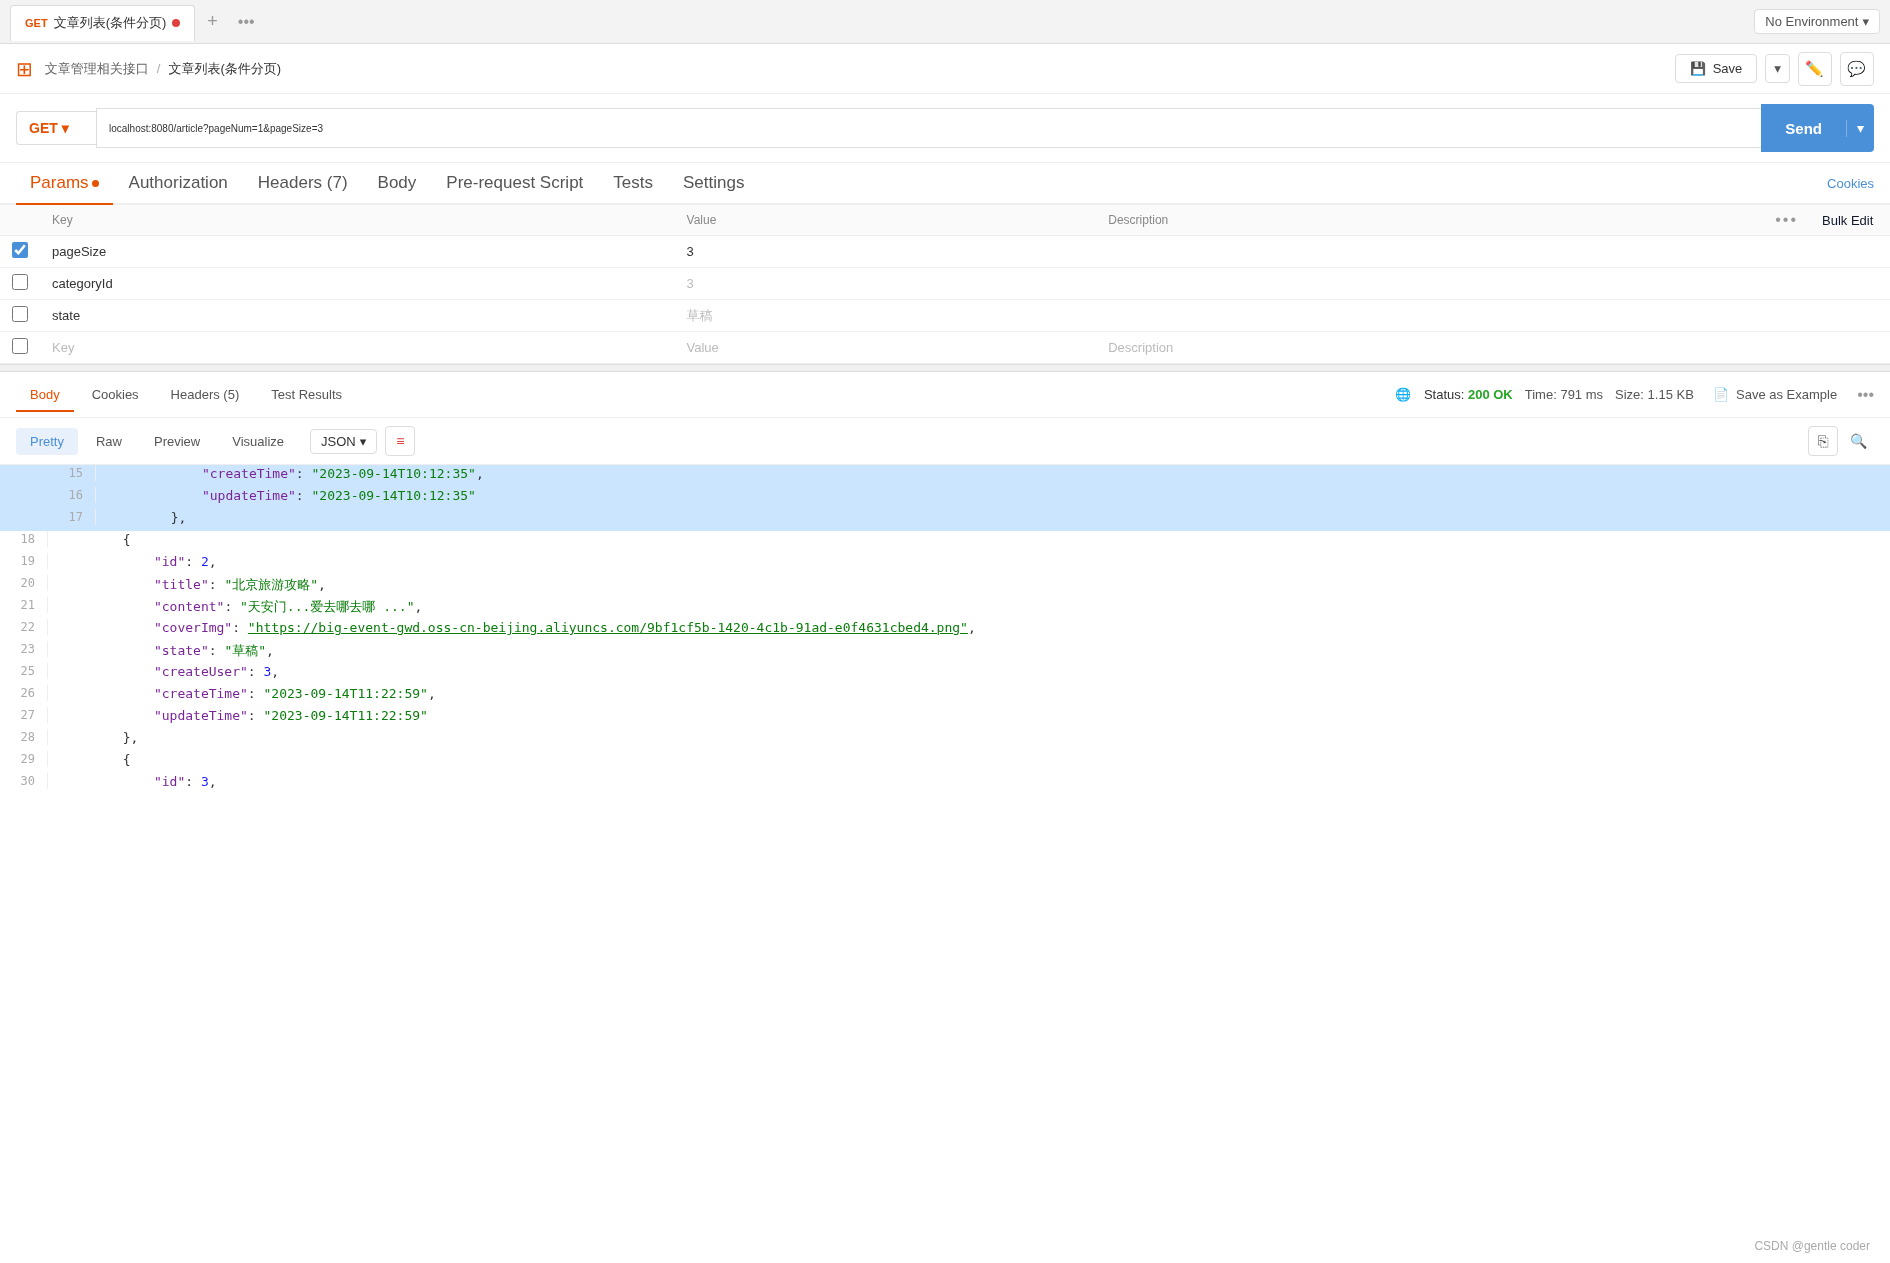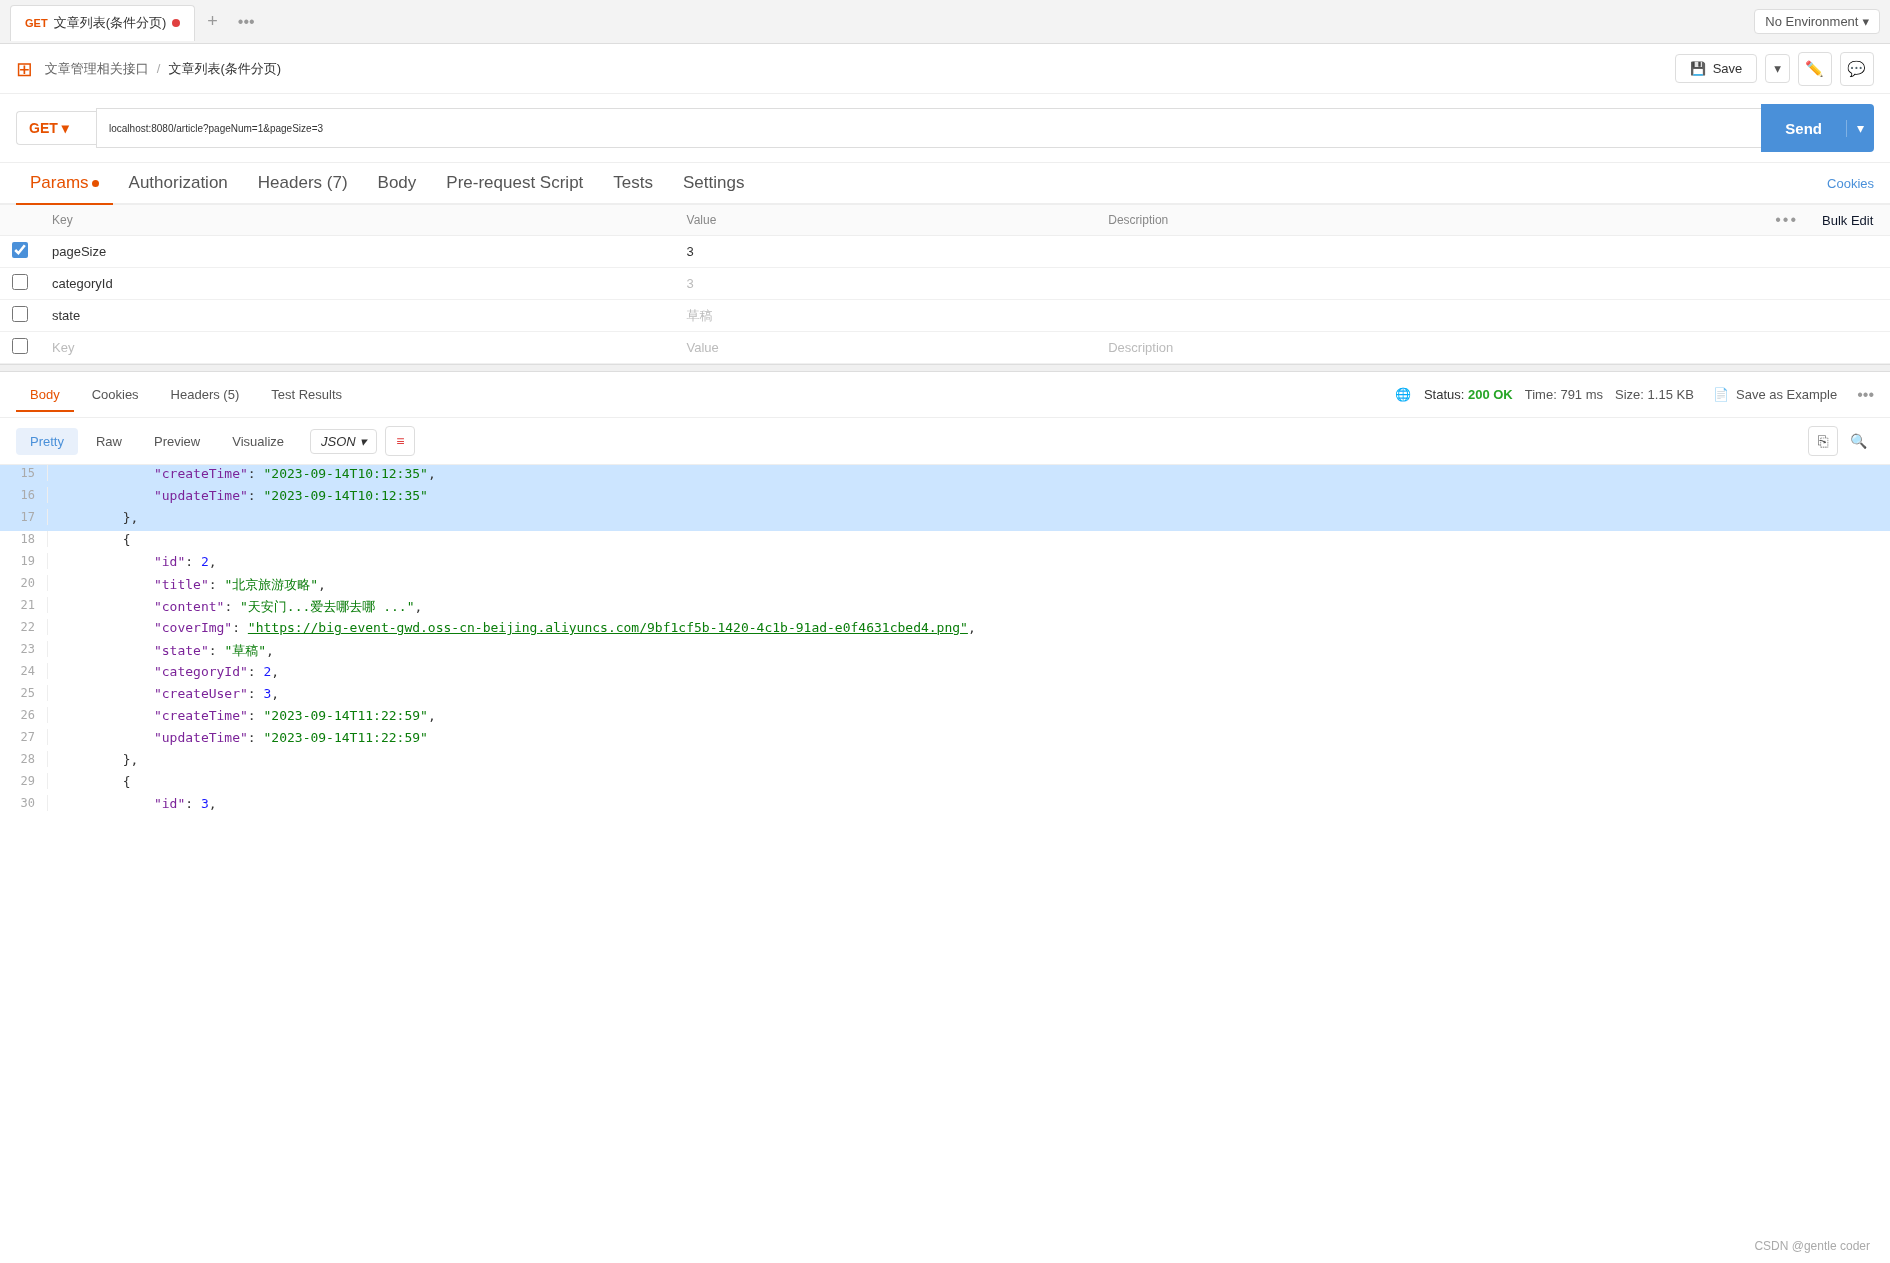--- a/index.html
+++ b/index.html
@@ -116,33 +116,33 @@
       display: flex; align-items: center; padding: 8px 16px; border-bottom: 1px solid #eee;
       background: #fff; gap: 4px;
     }
     .format-tab {
       padding: 6px 14px; font-size: 13px; color: #555; cursor: pointer;
       border-radius: 4px;
     }
     .format-tab.active { background: #e8f0fb; color: #4a90d9; font-weight: 500; }
     .format-select {
       display: flex; align-items: center; gap: 4px; border: 1px solid #ddd; border-radius: 4px;
-      padding: 4px 10px; font-size: 13px; color: #333; cursor: pointer; background: #fff; margin-left: 8px; font-style: italic;
+      padding: 4px 10px; font-size: 13px; color: #333; cursor: pointer; background: #fff; margin-left: 8px;
     }
     .filter-icon-btn { width: 30px; height: 30px; display: flex; align-items: center; justify-content: center; border: 1px solid #ddd; border-radius: 4px; cursor: pointer; color: #e04040; font-size: 14px; margin-left: 4px; }
     .format-actions { margin-left: auto; display: flex; align-items: center; gap: 6px; }
     .copy-icon-btn { width: 30px; height: 30px; display: flex; align-items: center; justify-content: center; border: 1px solid #ddd; border-radius: 4px; cursor: pointer; color: #555; font-size: 14px; }
     .search-icon-btn { width: 30px; height: 30px; display: flex; align-items: center; justify-content: center; cursor: pointer; color: #555; font-size: 14px; }
 
     
     .json-viewer { background: #fff; overflow-y: auto; height: 400px; font-family: 'Consolas', 'Monaco', monospace; font-size: 13px; }
     .json-line { display: flex; align-items: flex-start; padding: 0 0; min-height: 22px; }
     .line-num { min-width: 48px; text-align: right; padding: 1px 12px 1px 0; color: #aaa; font-size: 12px; user-select: none; border-right: 1px solid #eee; margin-right: 8px; flex-shrink: 0; }
     .line-content { padding: 1px 4px; white-space: pre; flex: 1; }
-    .highlighted { background: #cce5ff; }
+    .highlighted { background: #cce5ff; padding-left: 48px; }
     .json-key { color: #7b2399; }
     .json-string { color: #0a7d0a; }
     .json-number { color: #1a1aff; }
     .json-url { color: #0a7d0a; text-decoration: underline; }
     .json-punct { color: #333; }
 
     
     .json-viewer::-webkit-scrollbar { width: 8px; }
     .json-viewer::-webkit-scrollbar-thumb { background: #ccc; border-radius: 4px; }
 
@@ -355,24 +355,20 @@
     </div>
     <div class="json-line">
       <span class="line-num">22</span>
       <span class="line-content"><span>            </span><span class="json-key">"coverImg"</span><span class="json-punct">: </span><span class="json-url">"https://big-event-gwd.oss-cn-beijing.aliyuncs.com/9bf1cf5b-1420-4c1b-91ad-e0f4631cbed4.png"</span><span class="json-punct">,</span></span>
     </div>
     <div class="json-line">
       <span class="line-num">23</span>
       <span class="line-content"><span>            </span><span class="json-key">"state"</span><span class="json-punct">: </span><span class="json-string">"草稿"</span><span class="json-punct">,</span></span>
     </div>
     <div class="json-line">
-      <span class="line-num">24</span>
-      <span class="line-content"><span>            </span><span class="json-key">"categoryId"</span><span class="json-punct">: </span><span class="json-number">2</span><span class="json-punct">,</span></span>
-    </div>
-    <div class="json-line">
       <span class="line-num">25</span>
       <span class="line-content"><span>            </span><span class="json-key">"createUser"</span><span class="json-punct">: </span><span class="json-number">3</span><span class="json-punct">,</span></span>
     </div>
     <div class="json-line">
       <span class="line-num">26</span>
       <span class="line-content"><span>            </span><span class="json-key">"createTime"</span><span class="json-punct">: </span><span class="json-string">"2023-09-14T11:22:59"</span><span class="json-punct">,</span></span>
     </div>
     <div class="json-line">
       <span class="line-num">27</span>
       <span class="line-content"><span>            </span><span class="json-key">"updateTime"</span><span class="json-punct">: </span><span class="json-string">"2023-09-14T11:22:59"</span></span>

